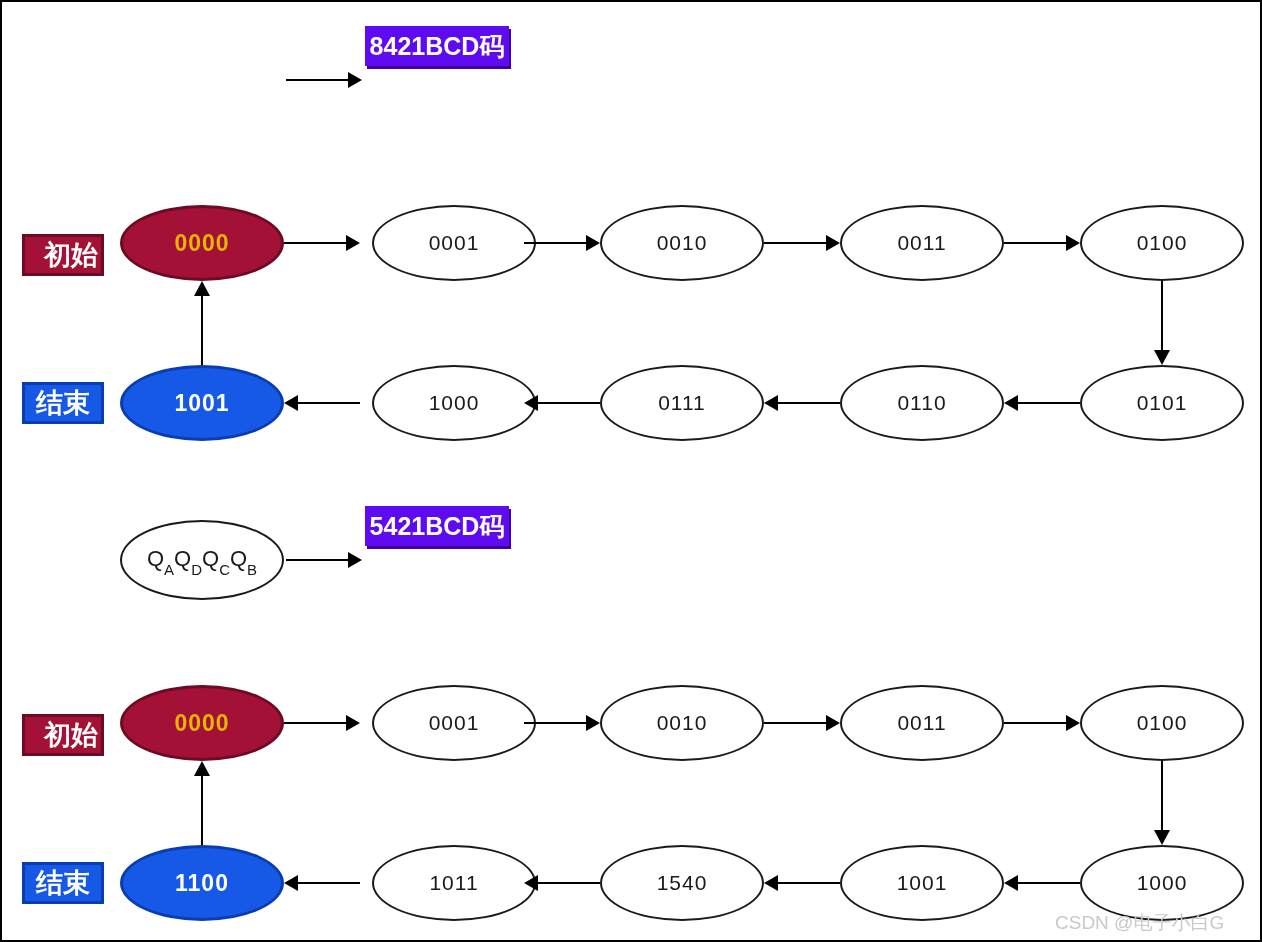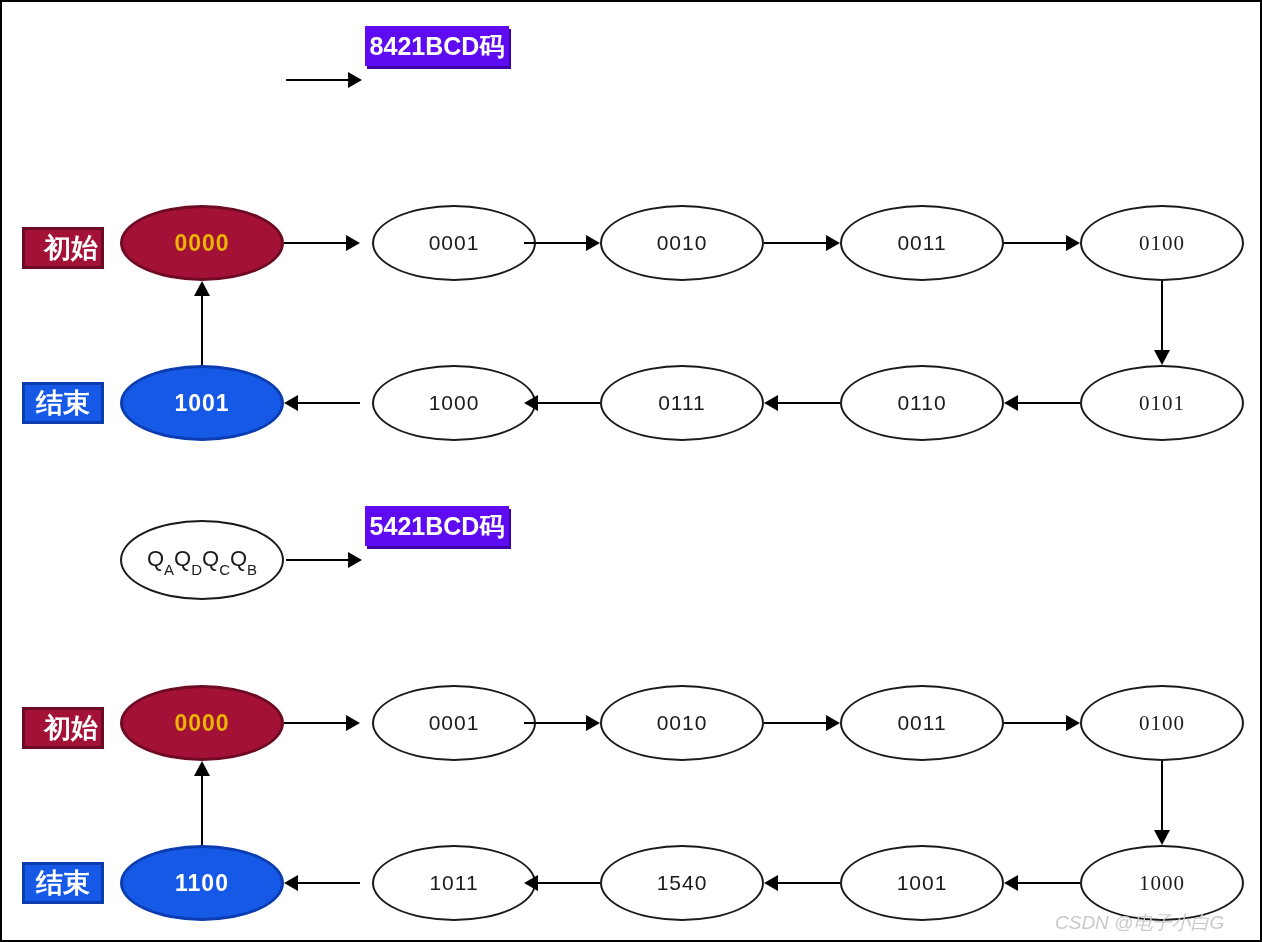--- a/index.html
+++ b/index.html
@@ -49,21 +49,21 @@
     background:var(--c-title,#5E0BF2); color:#fff;
     font-weight:bold; font-size:25px;
     display:flex; align-items:center; justify-content:center;
     box-shadow:2px 3px 0 #3F00A8;
   }
   .side-badge {
     position:absolute; left:20px; width:82px; height:42px;
     display:flex; align-items:center; justify-content:center;
     color:#fff; font-weight:bold; font-size:27px; box-sizing:border-box;
   }
-  .side-badge.start { top:225px; background:var(--c-initial,#A31236); border:3px solid var(--c-initial-border,#6E0B24);padding-left:16px; }
+  .side-badge.start { top:232px; background:var(--c-initial,#A31236); border:3px solid var(--c-initial-border,#6E0B24);padding-left:16px; }
   .side-badge.end   { top:380px; background:var(--c-end,#1659E6);   border:3px solid var(--c-end-border,#0B3CB0);font-family:Liberation Serif, serif; }
 
   
   .harrow { position:absolute; width:76px; height:16px; }
   .harrow .line { position:absolute; top:7px; height:2px; background:#000; }
   .harrow.right .line { left:0; width:63px; }
   .harrow.right .head {
     position:absolute; right:0; top:0; width:0; height:0;
     border-top:8px solid transparent; border-bottom:8px solid transparent;
     border-left:14px solid #000;
@@ -84,31 +84,31 @@
   }
   .varrow.up .line { bottom:0; height:69px; }
   .varrow.up .head {
     position:absolute; top:0; left:0; width:0; height:0;
     border-left:8px solid transparent; border-right:8px solid transparent;
     border-bottom:15px solid #000;
   }
 
   
   .col-0 { left:118px; } .col-1 { left:370px; } .col-2 { left:598px; }
-  .col-3 { left:838px; } .col-4 { left:1078px;font-family:Liberation Serif, serif; }
+  .col-3 { left:838px; } .col-4 { left:1078px; }
   .gap-0 { left:282px; } .gap-1 { left:522px; } .gap-2 { left:762px; } .gap-3 { left:1002px; }
   .row-1 { top:203px; } .row-2 { top:363px; }
   .arow-1 { top:233px; } .arow-2 { top:393px; }
   .legend-arrow { left:284px; top:70px; }
   .vdown { left:1152px; top:279px; }
   .vup   { left:192px;  top:279px; }
 
   .watermark {
     position:absolute; left:1053px; top:908px;
-    color:#c9c9c9; font-size:19px; white-space:nowrap; z-index:5;font-style:italic;
+    color:#c9c9c9; font-size:19px; white-space:nowrap; z-index:5;
   }
 </style>
 </head>
 <body>
 
 <div class="canvas">
 
   <div class="diagram" id="diagram-0">
 
     <div class="harrow right legend-arrow">

